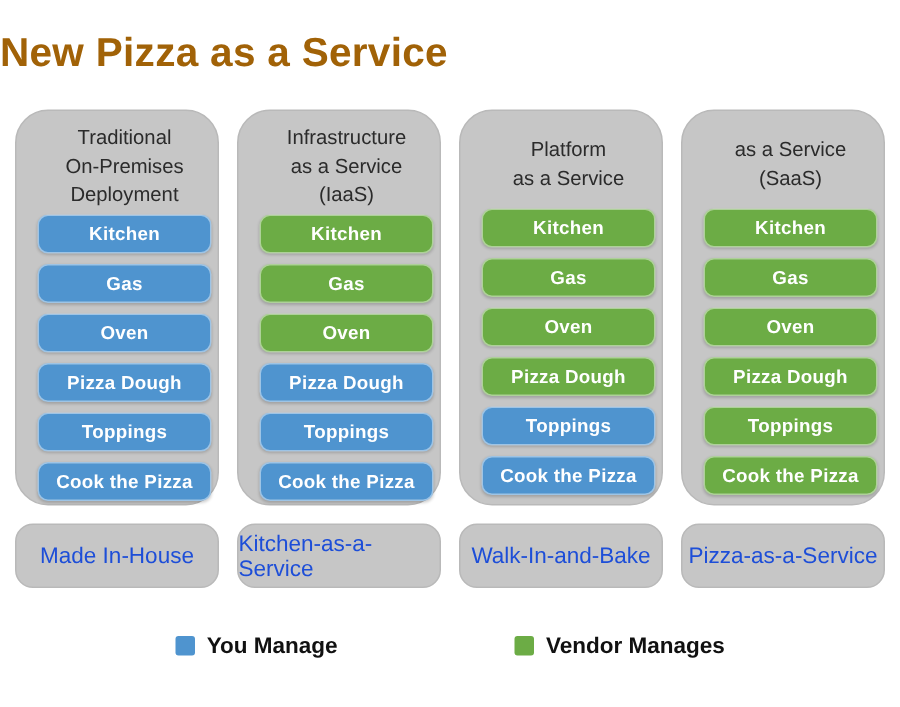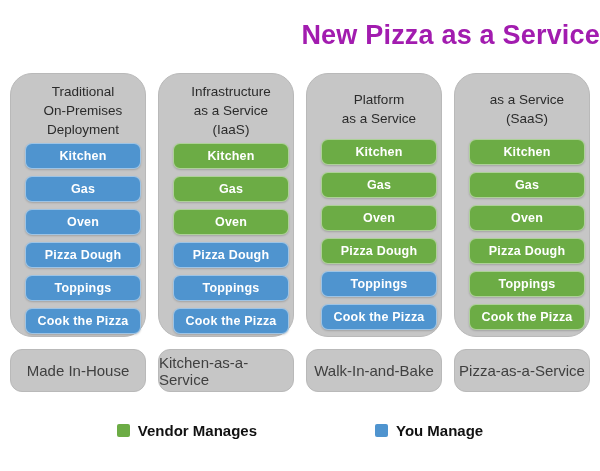--- a/index.html
+++ b/index.html
@@ -10,24 +10,24 @@
     height: 471px;
     font-family: "Liberation Sans", "DejaVu Sans", sans-serif;
     overflow: hidden;
   }
   .page {
     width: 600px;
     height: 471px;
     position: relative;
   }
   .title {
-    text-align: right;
+    text-align: left;
     font-size: 27px;
     font-weight: bold;
-    color: #a21caf;
+    color: #a16207;
     padding-top: 20px;
     letter-spacing: 0.2px;
   }
   .columns-row {
     display: flex;
     justify-content: center;
     gap: 12px;
     margin-top: 22px;
     padding: 0 10px;
   }
@@ -82,21 +82,21 @@
     margin-top: 12px;
     height: 43px;
     background: #c6c6c6;
     border: 1px solid #b9b9b9;
     border-radius: 12px;
     box-sizing: border-box;
     display: flex;
     align-items: center;
     justify-content: center;
     font-size: 15px;
-    color: #404040;
+    color: #1d4ed8;
   }
   .legend {
     display: flex;
     justify-content: center;
     gap: 118px;
     margin-top: 30px;
   }
   .legend-item {
     display: flex;
     align-items: center;
@@ -192,22 +192,22 @@
             <div class="step" style="background: rgb(108, 172, 69);">Toppings</div>
             <div class="step" style="background: rgb(108, 172, 69);">Cook the Pizza</div>
           </div>
     </div>
     <div class="footer-box">Pizza-as-a-Service</div>
   </div>
 </div>
 
   <div class="legend">
       <div class="legend-item">
+        <span class="legend-swatch" style="background: rgb(79, 148, 207);"></span>
+        <span class="legend-label">You Manage</span>
+      </div>
+      <div class="legend-item">
         <span class="legend-swatch" style="background: rgb(108, 172, 69);"></span>
         <span class="legend-label">Vendor Manages</span>
       </div>
-      <div class="legend-item">
-        <span class="legend-swatch" style="background: rgb(79, 148, 207);"></span>
-        <span class="legend-label">You Manage</span>
-      </div>
     </div>
 
 </div>
 
 </body></html>

